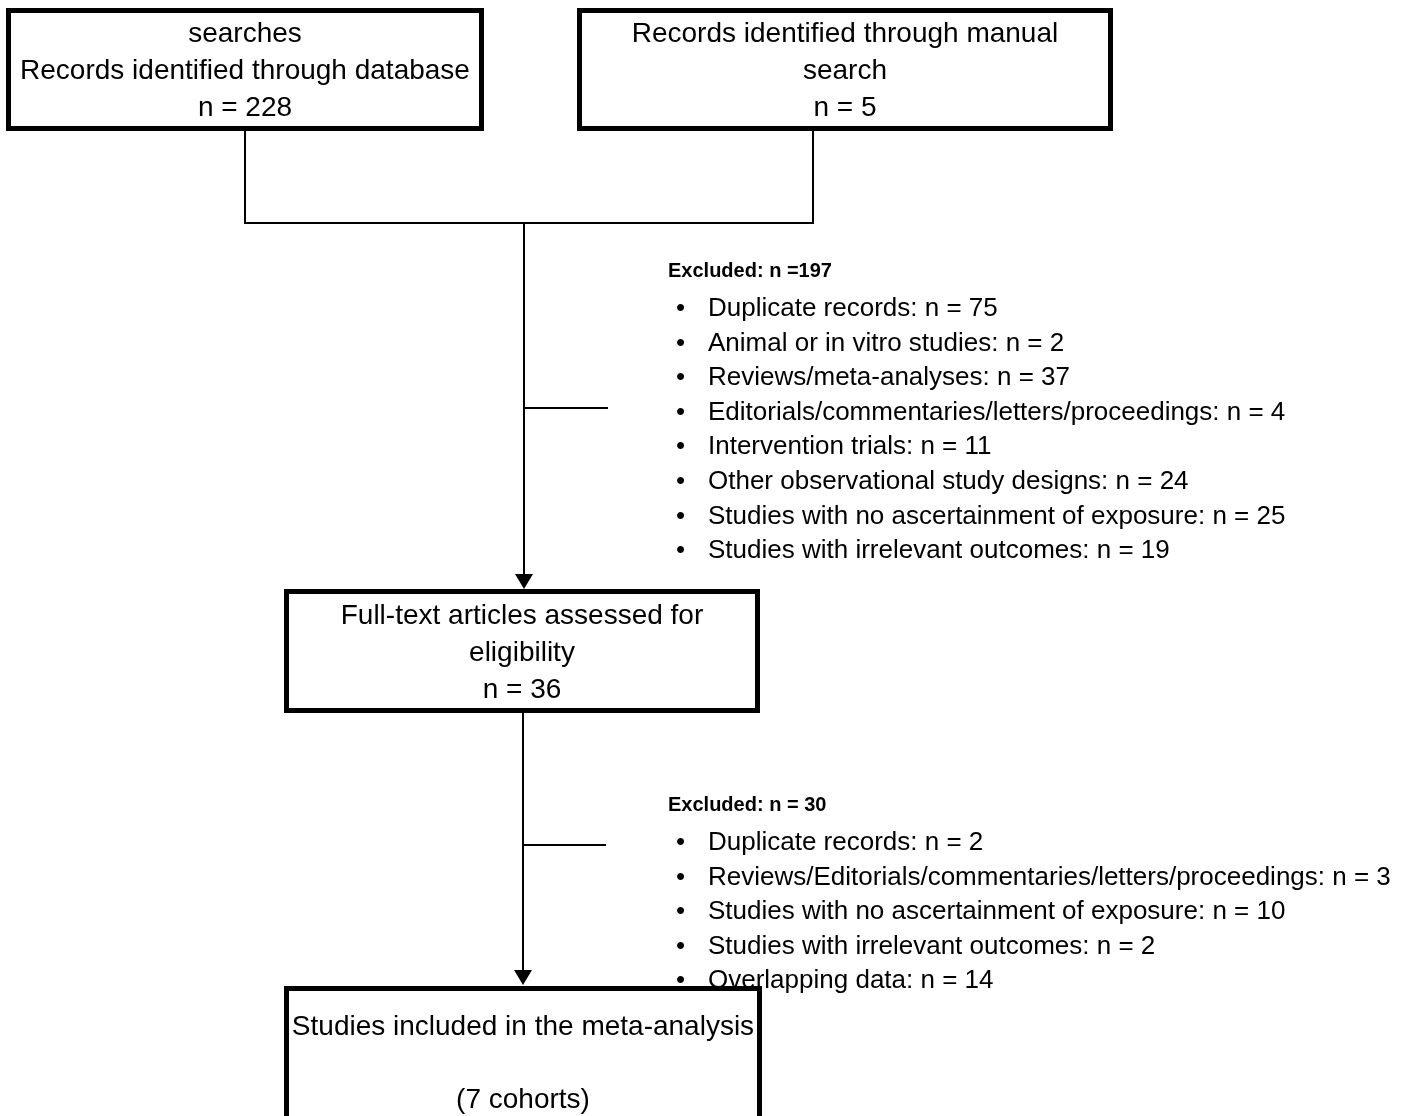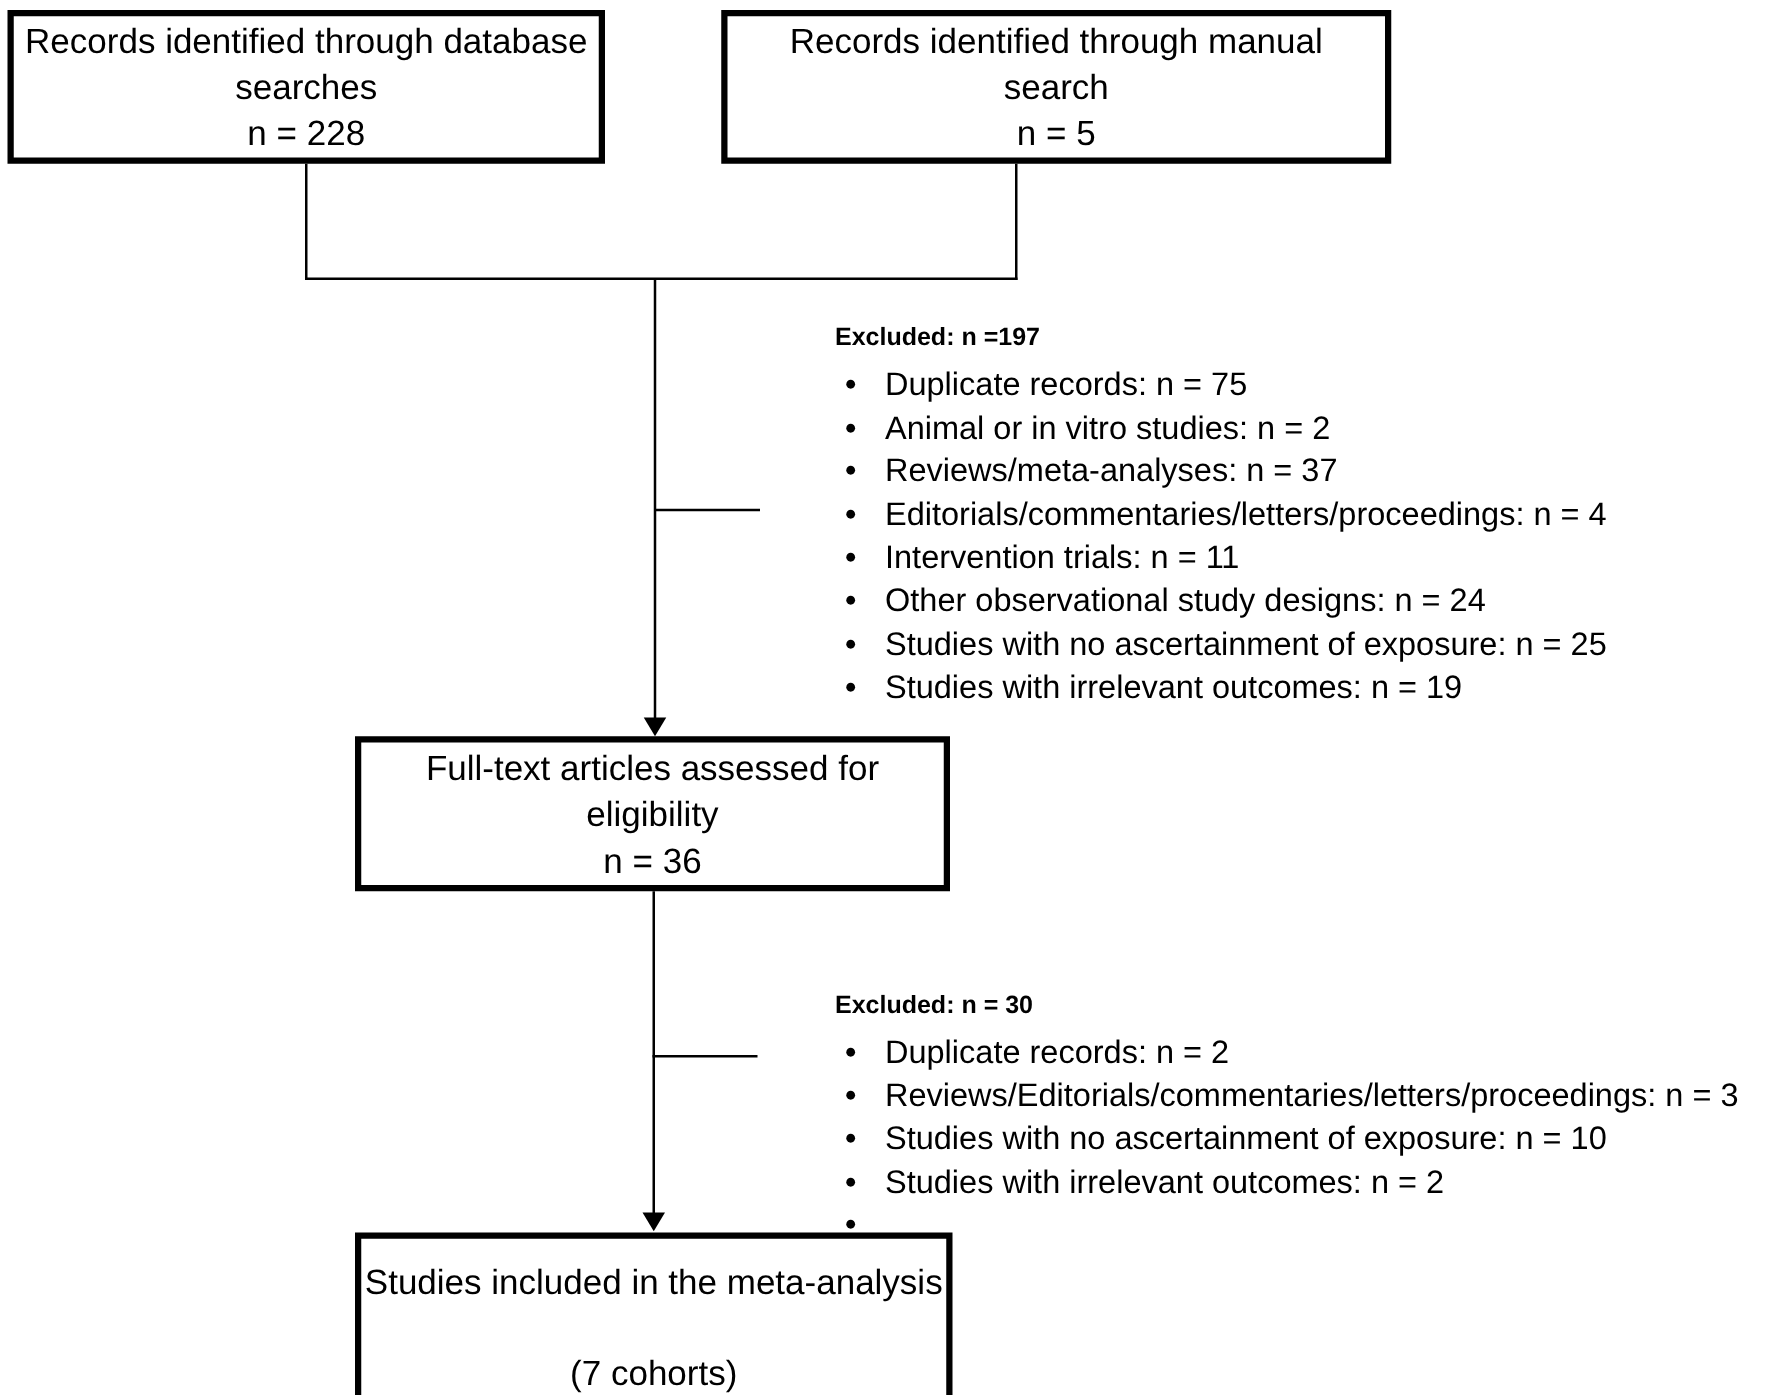--- a/index.html
+++ b/index.html
@@ -74,22 +74,22 @@
   
   #excl-screening { left: 668px; top: 252px; }
   #excl-fulltext  { left: 668px; top: 786px; }
 </style>
 </head>
 <body>
 
 <div class="canvas">
 
   <div class="node" id="box-database">
+    <div class="line">searches</div>
     <div class="line">Records identified through database</div>
-    <div class="line">searches</div>
     <div class="line">n = 228</div>
   </div>
 
   <div class="node" id="box-manual">
     <div class="line">Records identified through manual</div>
     <div class="line">search</div>
     <div class="line">n = 5</div>
   </div>
 
   <div class="vline" id="conn-db-down"></div>
@@ -123,21 +123,21 @@
   <div class="hline" id="stub-excl-2"></div>
   <div class="arrow-down" id="arrow-included"></div>
 
   <div class="excl" id="excl-fulltext">
     <div class="excl-title">Excluded: n = 30</div>
     <ul>
       <li><span class="bullet">•</span><span>Duplicate records: n = 2</span></li>
       <li><span class="bullet">•</span><span>Reviews/Editorials/commentaries/letters/proceedings: n = 3</span></li>
       <li><span class="bullet">•</span><span>Studies with no ascertainment of exposure: n = 10</span></li>
       <li><span class="bullet">•</span><span>Studies with irrelevant outcomes: n = 2</span></li>
-      <li><span class="bullet">•</span></li>
+      <li><span class="bullet">•</span><span>Overlapping data: n = 14</span></li>
     </ul>
   </div>
 
   <div class="node" id="box-included">
     <div class="line">Studies included in the meta-analysis</div>
     <div class="line">(7 cohorts)</div>
   </div>
 
 </div>
 

